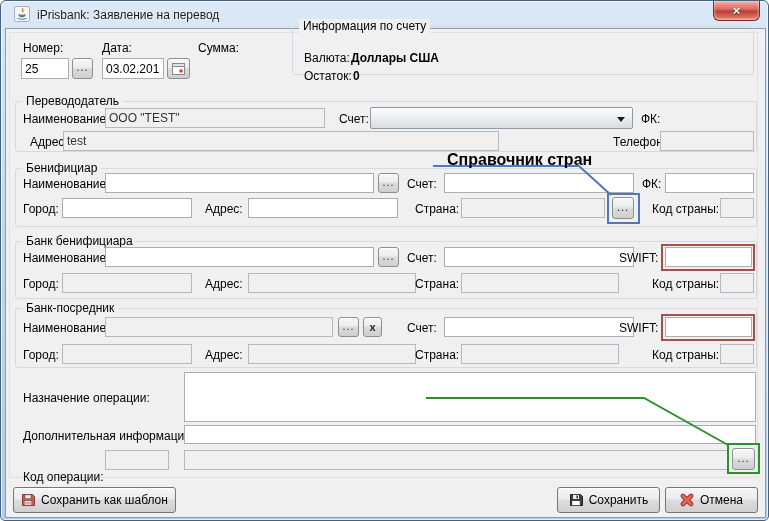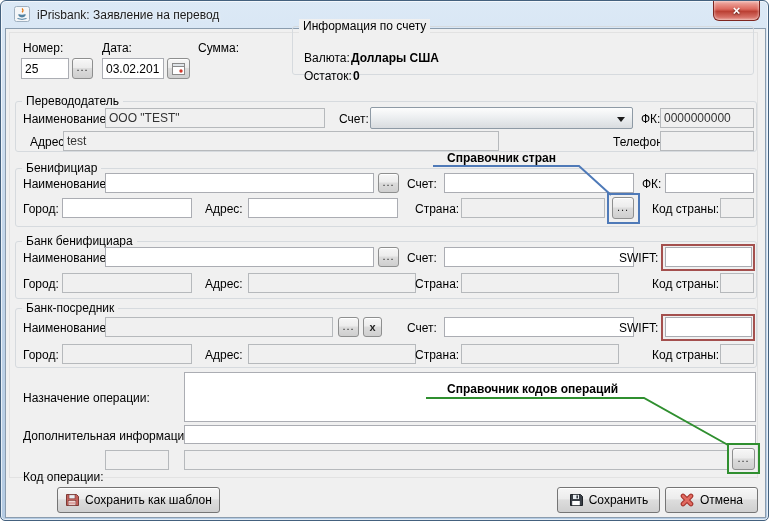--- a/index.html
+++ b/index.html
@@ -42,21 +42,21 @@
   .combo{
     position:absolute;border:1px solid #8e9aa5;border-radius:2px;
     background:linear-gradient(180deg,#fdfdfd 0%,#e9ecee 55%,#d9dcdf 100%);cursor:pointer;
   }
   .combo .arrow{position:absolute;right:7px;top:9px;width:0;height:0;border-left:4px solid transparent;border-right:4px solid transparent;border-top:5px solid #1c1c1c;}
   .txtarea{position:absolute;border:1px solid #abadb3;background:#fff;resize:none;font:12px "Liberation Sans","DejaVu Sans",sans-serif;padding:2px 4px;}
   .hl{position:absolute;background:transparent;pointer-events:none;}
   .hl.blue{border:2px solid #4f7ab8;}
   .hl.red{border:2px solid #a4504e;}
   .hl.green{border:2px solid #2f8f2f;}
-  .anno{position:absolute;font-weight:700;font-size:12px;white-space:nowrap;color:#000;}
+  .anno{position:absolute;font-weight:700;font-size:16px;white-space:nowrap;color:#000;}
   .overlay{position:absolute;left:0;top:0;width:769px;height:521px;pointer-events:none;}
   .footer-btn{
     position:absolute;height:26px;border:1px solid #757575;border-radius:3px;
     background:linear-gradient(180deg,#f6f6f6 0%,#ececec 45%,#dddddd 50%,#cfcfcf 100%);
     display:flex;align-items:center;justify-content:center;gap:6px;
     font:12px "Liberation Sans","DejaVu Sans",sans-serif;cursor:pointer;
     box-shadow:inset 0 1px 0 #fff;
   }
   svg{display:block;}
 </style>
@@ -111,21 +111,20 @@
     <span class="grp-title">Перевододатель</span>
   </div>
   <span class="lbl" style="left:22px;top:111px;">Наименование:</span>
   <input class="inp ro" readonly="" style="left: 104px; top: 107px; width: 220px;" value="ООО &quot;TEST&quot;">
   <span class="lbl" style="left:338px;top:111px;">Счет:</span>
   <div class="combo" style="left:369px;top:106px;width:263px;height:22px;">
     <span></span>
     <span class="arrow"></span>
   </div>
   <span class="lbl" style="left:640px;top:111px;">ФК:</span>
-  <input class="inp ro" readonly="" style="left: 659px; top: 107px; width: 94px;" value="0000000000">
   <span class="lbl" style="left:29px;top:134px;">Адрес:</span>
   <input class="inp ro" readonly="" style="left: 62px; top: 130px; width: 436px;" value="test">
   <span class="lbl" style="left:612px;top:134px;">Телефон:</span>
   <input class="inp ro" readonly="" style="left: 659px; top: 130px; width: 94px;" value="">
 
   <div class="grp" style="left:14px;top:167px;width:742px;height:59px;">
     <span class="grp-title">Бенифициар</span>
   </div>
   <span class="lbl" style="left:22px;top:176px;">Наименование:</span>
   <input class="inp" style="left: 104px; top: 172px; width: 269px;">
@@ -211,23 +210,22 @@
       <span>...</span>
     </div>
 
   <svg class="overlay">
     <polyline points="432,165 578,165 610,194" fill="none" stroke="#4f7ab8" stroke-width="2"></polyline>
     <polyline points="425,397 643,397 727,444" fill="none" stroke="#2f8f2f" stroke-width="2"></polyline>
   </svg>
   <div class="hl blue" style="left:606px;top:192px;width:33px;height:31px;"></div>
   <div class="hl green" style="left:726px;top:442px;width:33px;height:31px;"></div>
   <div class="anno" style="left:446px;top:150px;">Справочник стран</div>
-  <div class="anno" style="left:446px;top:381px;">Справочник кодов операций</div>
-
-  <div class="footer-btn" style="left:12px;top:486px;width:163px;margin-left:44px;">
+
+  <div class="footer-btn" style="left:12px;top:486px;width:163px;">
     <svg width="14" height="14" viewBox="0 0 14 14">
       <path d="M1.5 1.5 h10 l2 2 v9 h-12 z" fill="#c4625c" stroke="#7d3b36"></path>
       <rect x="4" y="1.8" width="6" height="4" fill="#e9eef2" stroke="#7d3b36" stroke-width="0.6"></rect>
       <rect x="3.2" y="7.6" width="7.6" height="4.6" fill="#ffffff" stroke="#7d3b36" stroke-width="0.6"></rect>
       <line x1="4" y1="9.2" x2="10" y2="9.2" stroke="#c4625c" stroke-width="0.8"></line>
       <line x1="4" y1="10.8" x2="10" y2="10.8" stroke="#c4625c" stroke-width="0.8"></line>
     </svg>
     <span>Сохранить как шаблон</span>
   </div>
   <div class="footer-btn" style="left:664px;top:486px;width:93px;">

